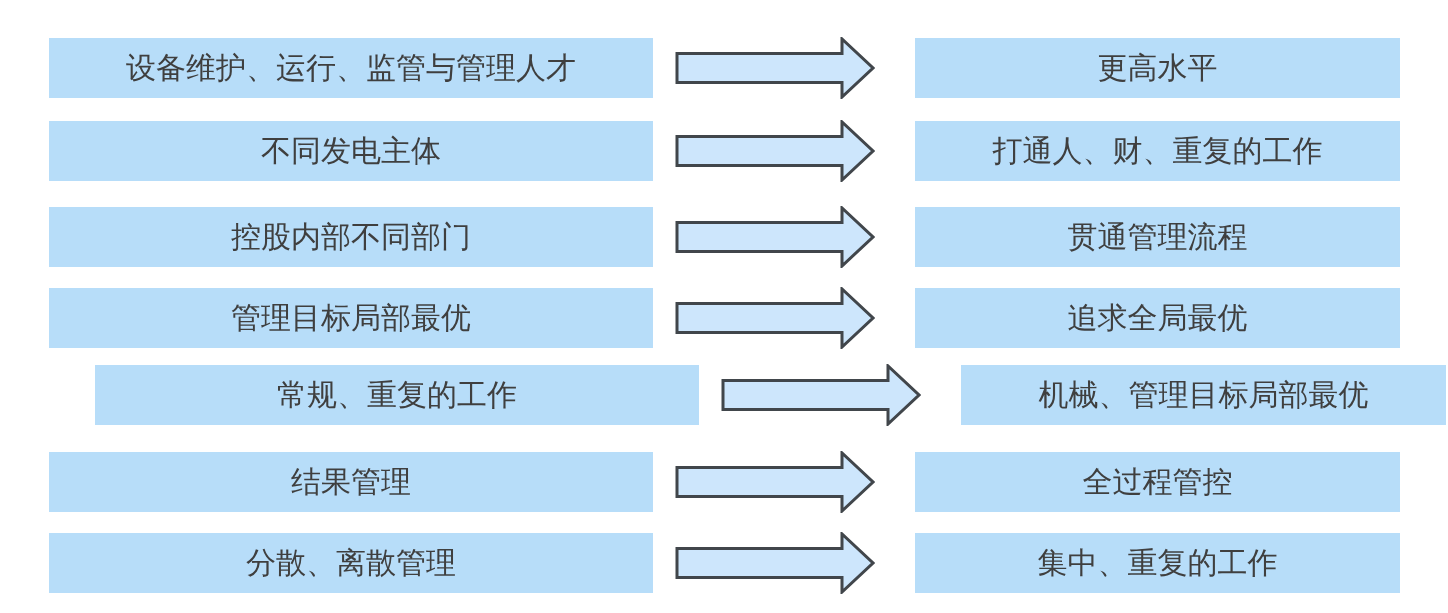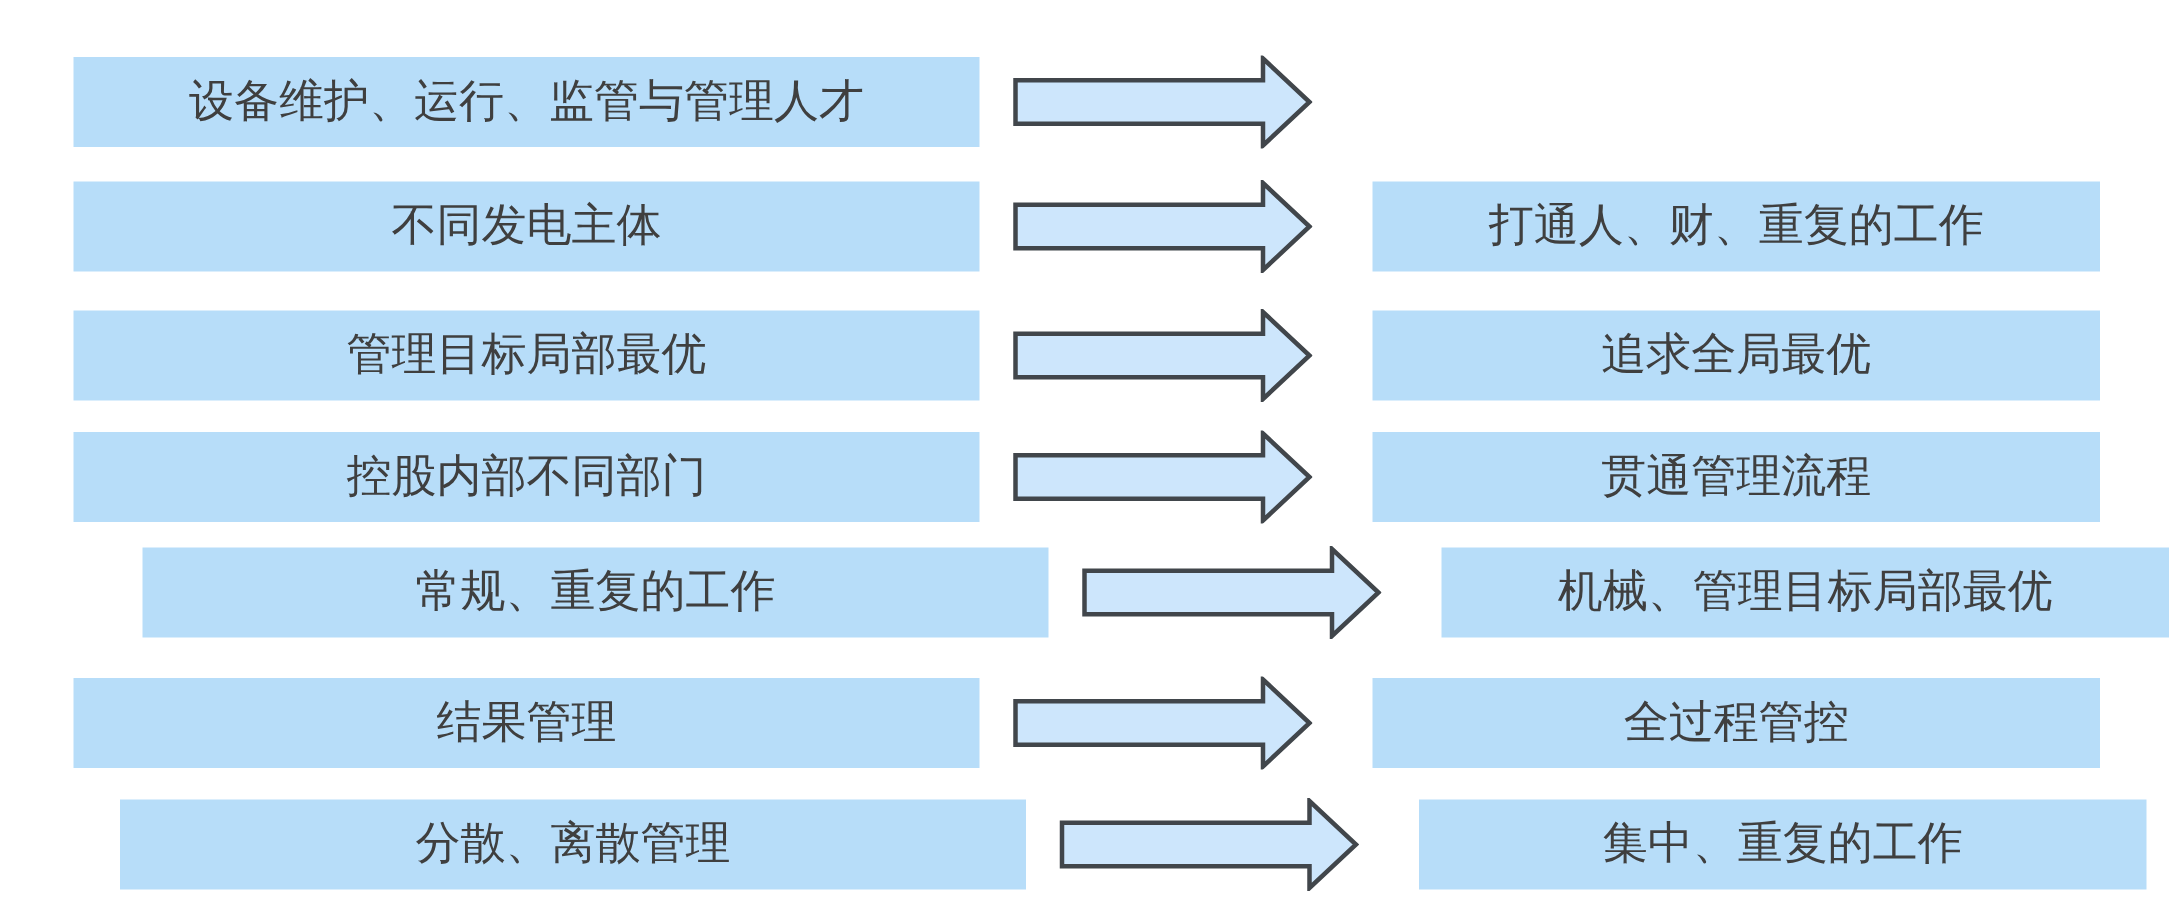--- a/index.html
+++ b/index.html
@@ -27,21 +27,21 @@
     height: 62px;
     display: flex;
     align-items: center;
   }
   .row:nth-of-type(1) { top: 37px; }
   .row:nth-of-type(2) { top: 120px; }
   .row:nth-of-type(3) { top: 206px; }
   .row:nth-of-type(4) { top: 287px; }
   .row:nth-of-type(5) { top: 364px; margin-left: 46px; }
   .row:nth-of-type(6) { top: 451px; }
-  .row:nth-of-type(7) { top: 532px; margin-left: 31px; }
+  .row:nth-of-type(7) { top: 532px; }
   .box {
     height: 60px;
     background: var(--box-fill);
     color: var(--text);
     font-size: 30px;
     line-height: 60px;
     display: flex;
     align-items: center;
     justify-content: center;
     white-space: nowrap;
@@ -68,55 +68,58 @@
 
 <div class="diagram">
 
   <div class="row">
     <div class="box left">
       <span>设备维护、运行、监管与管理人才</span>
     </div>
     <svg class="arrow" viewBox="0 0 200 62" xmlns="http://www.w3.org/2000/svg">
       <polygon points="2,16.5 167,16.5 167,2 198,31 167,60 167,45.5 2,45.5"></polygon>
     </svg>
+    <div class="box right">
+      <span>更高水平</span>
+    </div>
   </div>
 
   <div class="row">
     <div class="box left">
       <span>不同发电主体</span>
     </div>
     <svg class="arrow" viewBox="0 0 200 62" xmlns="http://www.w3.org/2000/svg">
       <polygon points="2,16.5 167,16.5 167,2 198,31 167,60 167,45.5 2,45.5"></polygon>
     </svg>
     <div class="box right">
       <span>打通人、财、重复的工作</span>
     </div>
   </div>
 
   <div class="row">
     <div class="box left">
+      <span>控股内部不同部门</span>
+    </div>
+    <svg class="arrow" viewBox="0 0 200 62" xmlns="http://www.w3.org/2000/svg">
+      <polygon points="2,16.5 167,16.5 167,2 198,31 167,60 167,45.5 2,45.5"></polygon>
+    </svg>
+    <div class="box right">
+      <span>贯通管理流程</span>
+    </div>
+  </div>
+
+  <div class="row">
+    <div class="box left">
       <span>管理目标局部最优</span>
     </div>
     <svg class="arrow" viewBox="0 0 200 62" xmlns="http://www.w3.org/2000/svg">
       <polygon points="2,16.5 167,16.5 167,2 198,31 167,60 167,45.5 2,45.5"></polygon>
     </svg>
     <div class="box right">
       <span>追求全局最优</span>
-    </div>
-  </div>
-
-  <div class="row">
-    <div class="box left">
-      <span>控股内部不同部门</span>
-    </div>
-    <svg class="arrow" viewBox="0 0 200 62" xmlns="http://www.w3.org/2000/svg">
-      <polygon points="2,16.5 167,16.5 167,2 198,31 167,60 167,45.5 2,45.5"></polygon>
-    </svg>
-    <div class="box right">
-      <span>贯通管理流程</span>
     </div>
   </div>
 
   <div class="row">
     <div class="box left">
       <span>常规、重复的工作</span>
     </div>
     <svg class="arrow" viewBox="0 0 200 62" xmlns="http://www.w3.org/2000/svg">
       <polygon points="2,16.5 167,16.5 167,2 198,31 167,60 167,45.5 2,45.5"></polygon>
     </svg>

